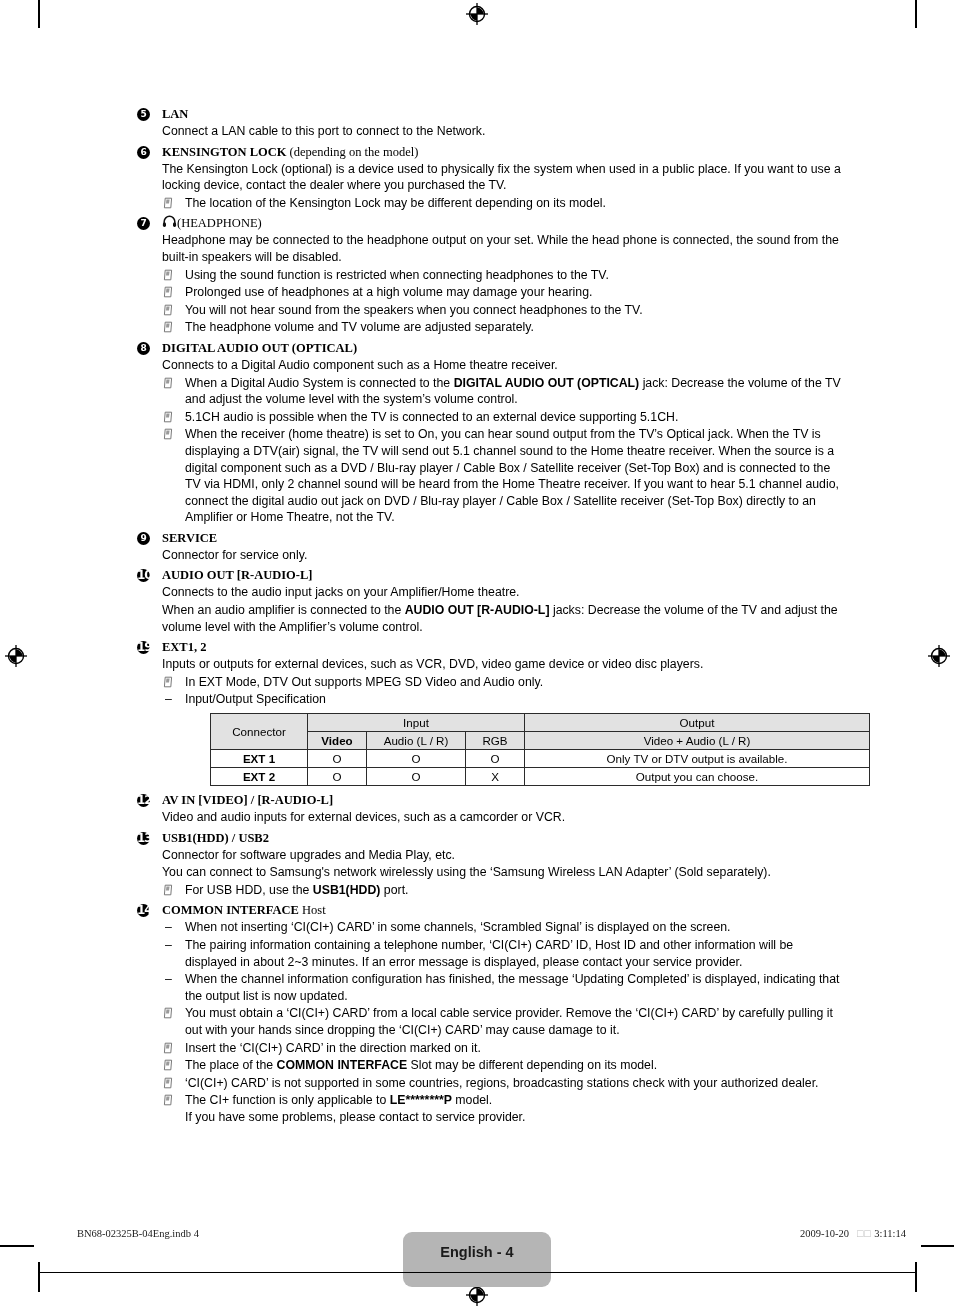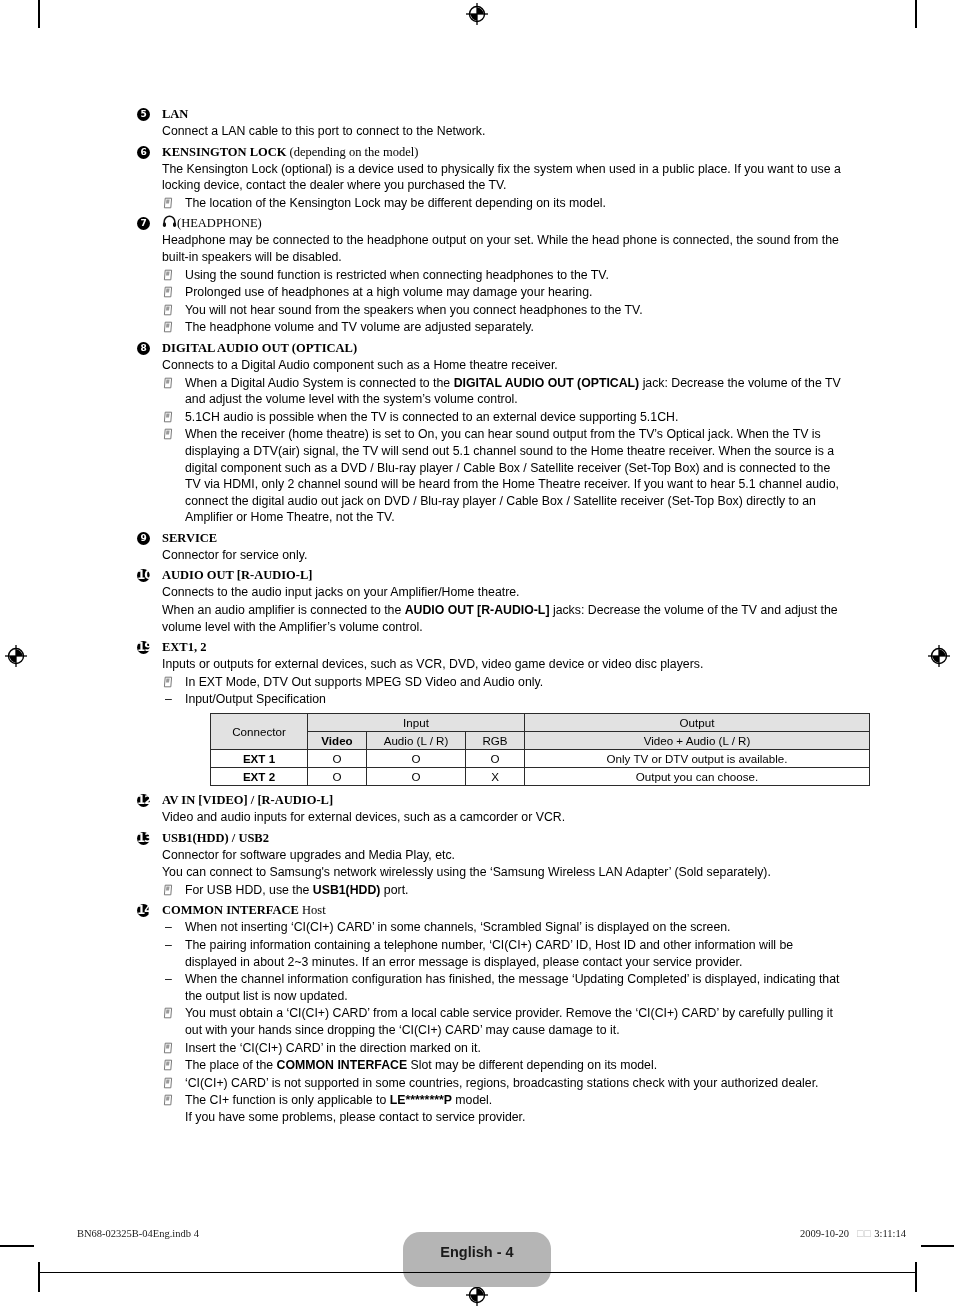--- a/index.html
+++ b/index.html
@@ -163,21 +163,21 @@
   .spec-table tbody td { background: #fff; }
 
   
   .page-badge {
     position: absolute;
     left: 403px;
     top: 1232px;
     width: 148px;
     height: 55px;
     background: #b5b5b5;
-    border-radius: 17px;
+    border-radius: 9px;
   }
   .page-badge span {
     display: block;
     text-align: center;
     padding-top: 12px;
     font-size: 14.5px;
     font-weight: bold;
     color: #1a1a1a;
   }
   .footer-rule {

